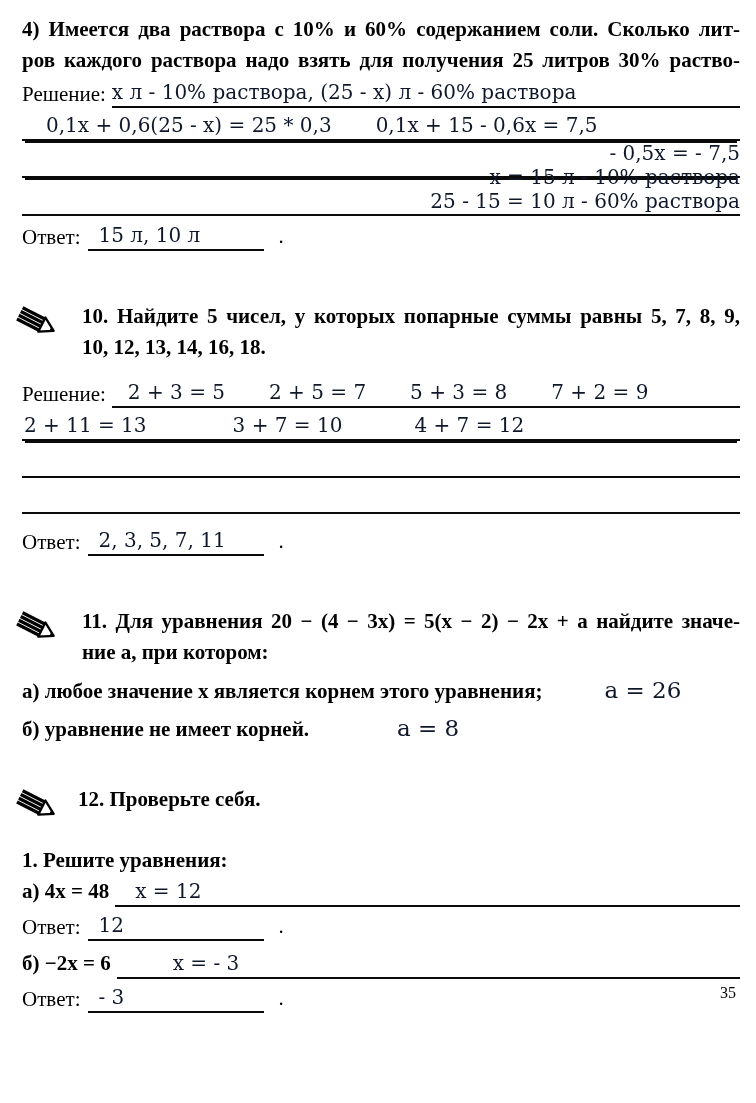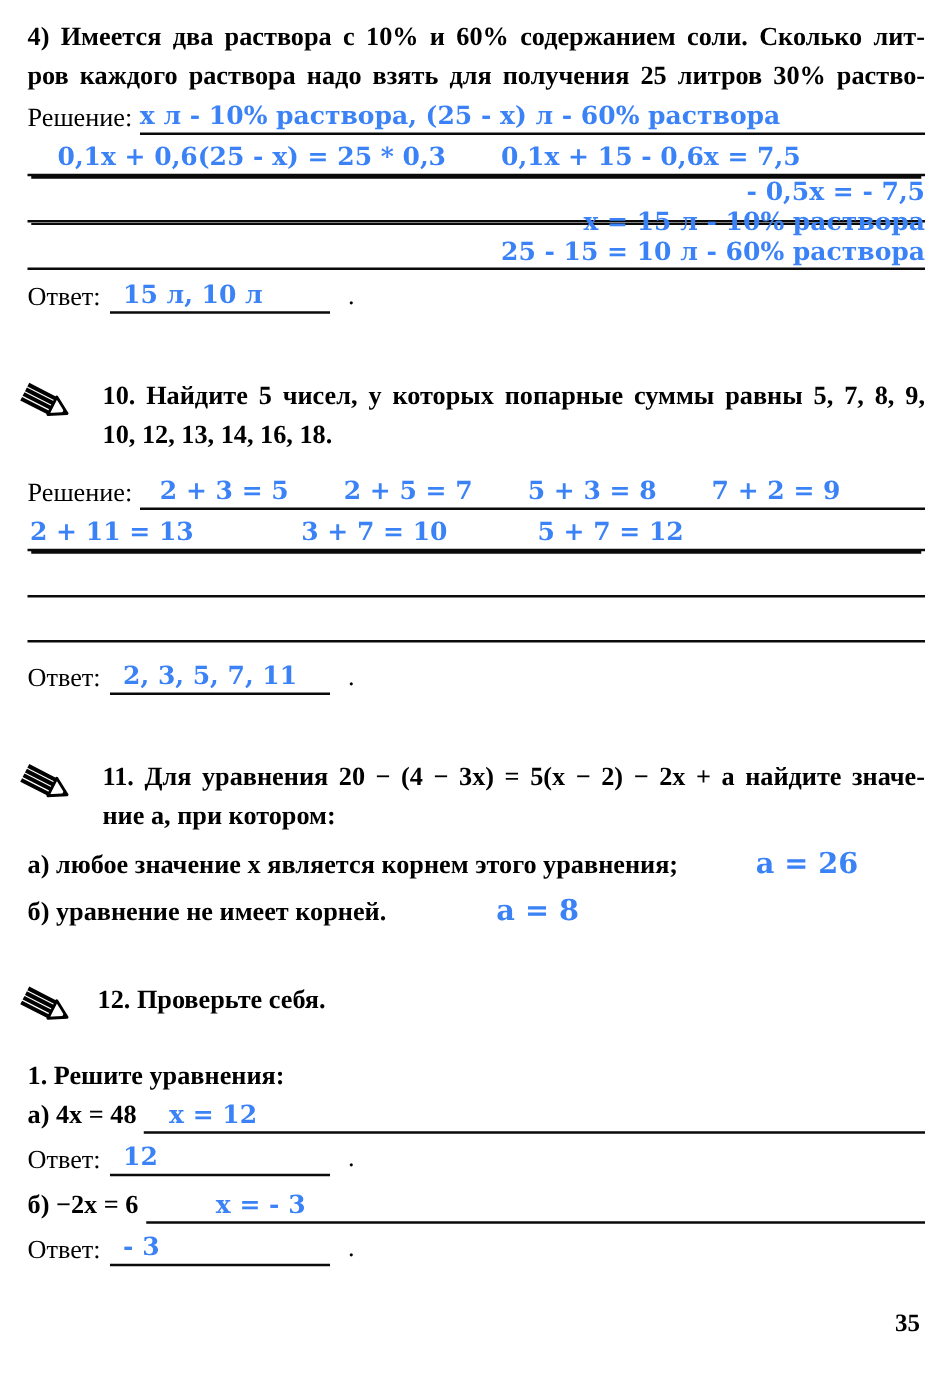--- a/index.html
+++ b/index.html
@@ -9,21 +9,21 @@
     font-family:"Liberation Serif", serif; color:#000; position:relative;
   }
   .content { padding:14px 16px 0 22px; }
 
   
   .statement { font-weight:bold; font-size:21px; line-height:31px; }
   .justify { text-align:justify; text-align-last:justify; }
   .label { font-size:21px; line-height:24px; flex:none; padding-bottom:2px; }
 
   
-  .hw { font-family:"DejaVu Serif", serif; font-weight:bold; font-size:20px; color:#3b82f6; line-height:24px; }
+  .hw { font-family:"DejaVu Serif", serif; font-weight:normal; font-size:20px; color:#0f172a; line-height:24px; }
 
   .row { display:flex; align-items:flex-end; }
   .field { flex:1; border-bottom:2px solid #0a0a0a; display:flex; align-items:flex-end; padding-bottom:2px; margin-left:6px; }
   .afield { width:176px; border-bottom:2px solid #0a0a0a; padding:0 0 2px 10px; margin-left:8px; }
   .period { font-size:21px; margin-left:14px; padding-bottom:2px; }
 
   .workline { display:flex; align-items:flex-end; border-bottom:2px solid #0a0a0a; padding-bottom:2px; }
   .dbl { box-shadow:0 5px 0 -3px #0a0a0a; }
   .ruled { border-bottom:2px solid #0a0a0a; }
 
@@ -63,21 +63,21 @@
 
   .p12 { margin-top:40px; }
   .p12-sub { margin-top:33px; font-size:21px; font-weight:bold; }
   .item-row { margin-top:8px; }
   .item-a { height:26px; }
   .item-b { margin-top:12px; height:26px;justify-content:center; }
   .item-a .field { padding-left:20px; }
   .item-b .field { padding-left:56px; }
   .p12-ans { margin-top:9px; }
 
-  .pagenum { position:absolute; right:20px; top:1048px; font-size:20px; font-weight:bold; }
+  .pagenum { position:absolute; right:20px; top:984px; font-size:16px; font-weight:normal; }
 </style>
 </head>
 <body>
 
 <div class="content">
 
   <section>
     <div class="statement justify">4) Имеется два раствора с 10% и 60% содержанием соли. Сколько лит-</div>
     <div class="statement justify">ров каждого раствора надо взять для получения 25 литров 30% раство-</div>
 
@@ -127,21 +127,21 @@
       <span class="field">
         <span class="hw seg">2 + 3 = 5</span>
         <span class="hw seg">2 + 5 = 7</span>
         <span class="hw seg">5 + 3 = 8</span>
         <span class="hw seg">7 + 2 = 9</span>
       </span>
     </div>
     <div class="workline dbl p10-w2">
       <span class="hw seg">2 + 11 = 13</span>
       <span class="hw seg">3 + 7 = 10</span>
-      <span class="hw seg">5 + 7 = 12</span>
+      <span class="hw seg">4 + 7 = 12</span>
     </div>
     <div class="ruled p10-ruled1"></div>
     <div class="ruled p10-ruled2"></div>
 
     <div class="row ans-row p10-ans">
       <span class="label">Ответ:</span>
       <span class="afield hw">2, 3, 5, 7, 11</span>
       <span class="period">.</span>
     </div>
   </section>

